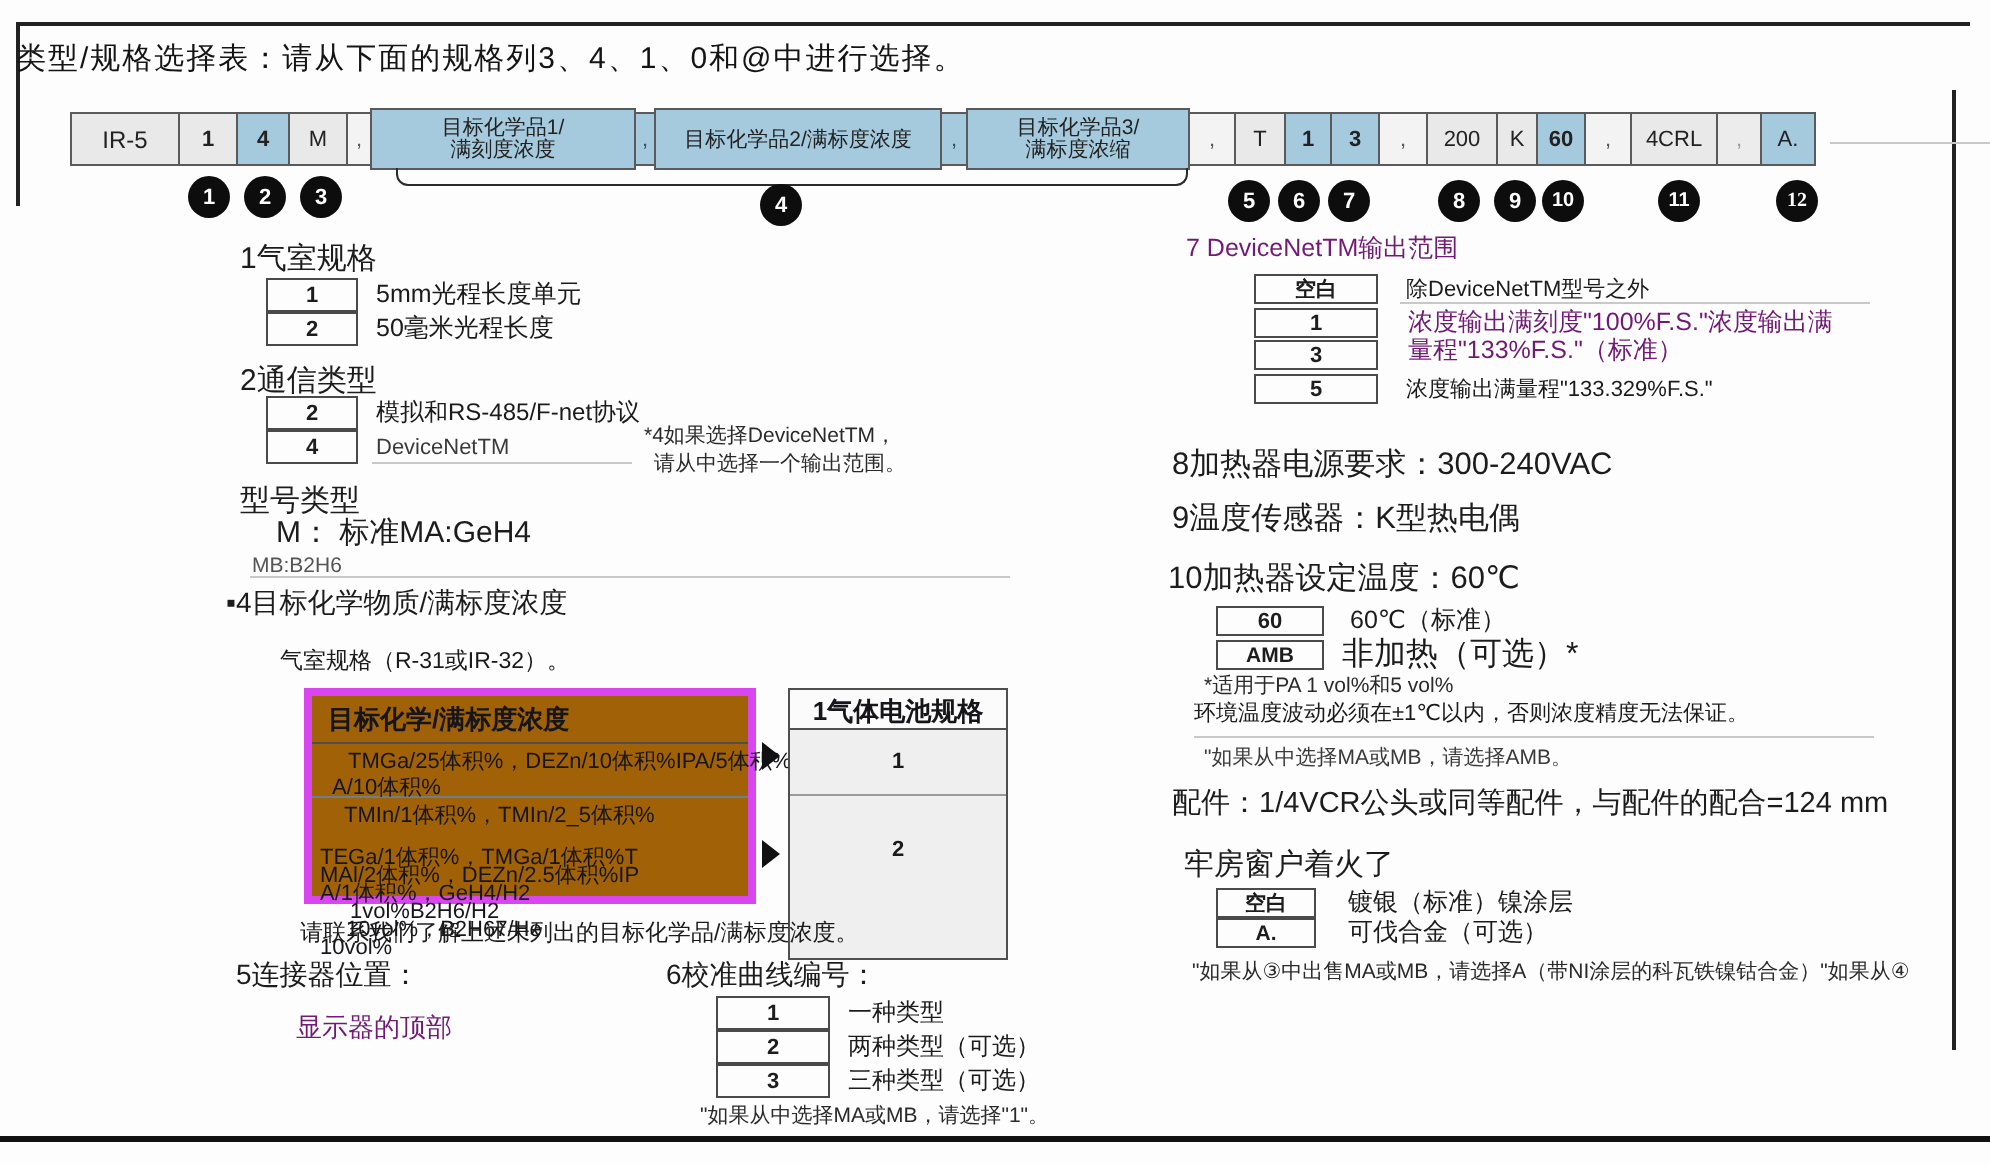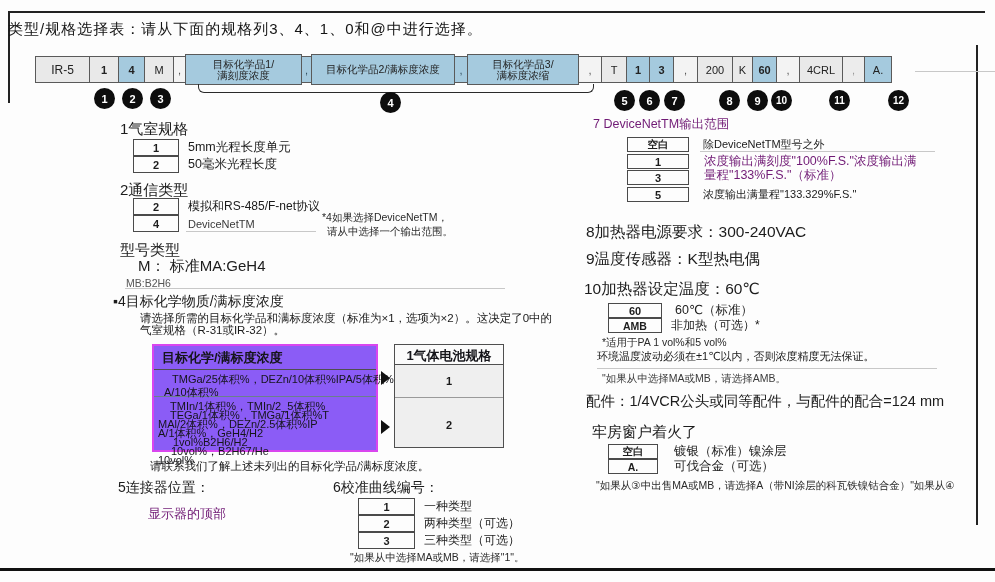--- a/index.html
+++ b/index.html
@@ -40,21 +40,21 @@
 
   
   .opt{display:flex;align-items:center;}
   .code{box-sizing:border-box;border:1px solid #4a4a4a;display:flex;align-items:center;
         justify-content:center;font-size:11px;font-weight:bold;color:#1d1d1d;}
   .lbl{font-size:12.5px;color:#1b1b1b;margin-left:9px;white-space:nowrap;}
   .small{font-size:10.5px;color:#333;white-space:nowrap;}
   .note{font-size:10.5px;color:#2a2a2a;white-space:nowrap;}
 
   
-  .chemtab{box-sizing:border-box;background:#8b5cf6;border:2px solid #d946ef;}
+  .chemtab{box-sizing:border-box;background:#a16207;border:4px solid #d946ef;}
   .chemhead{box-sizing:border-box;border-bottom:1px solid #4f4f4f;font-size:13px;font-weight:bold;
             padding:3px 6px 2px 8px;color:#15151a;}
   .chemrow1{box-sizing:border-box;border-bottom:1px solid #6b7f8c;font-size:11px;line-height:13px;
             padding-top:3px;color:#15151a;}
   .chemrow2{font-size:11px;line-height:9px;padding-top:5px;color:#15151a;}
   .gastab{box-sizing:border-box;background:#efefef;border:1px solid #4f4f4f;}
   .gashead{box-sizing:border-box;background:#fbfbfb;border-bottom:1px solid #4f4f4f;
            font-size:13px;font-weight:bold;text-align:center;padding-top:2px;height:20px;color:#15151a;}
   .gascell{display:flex;align-items:center;justify-content:center;font-size:11px;font-weight:bold;}
   .tri{position:absolute;width:0;height:0;border-left:9px solid #111;
@@ -72,21 +72,21 @@
   <div class="fline" style="left:915px;top:71px;width:80px;height:1px;"></div>
 
   <div class="abs title" style="left:8px;top:20px;">类型/规格选择表：请从下面的规格列3、4、1、0和@中进行选择。</div>
 
   <div class="abs mrow" style="left:35px;top:54px;">
     <span class="hcell g first" style="width:55px;font-size:12px;">IR-5</span>
     <span class="hcell g bold" style="width:30px;">1</span>
     <span class="hcell b bold" style="width:27px;">4</span>
     <span class="hcell g" style="width:30px;">M</span>
     <span class="hcell s" style="width:13px;">,</span>
-    <span class="hcell b two tall" style="width:117px;">
+    <span class="hcell b two tall" style="width:133px;">
       <span>目标化学品1/</span>
       <span>满刻度浓度</span>
     </span>
     <span class="hcell b s" style="width:11px;background:#a5cade;color:#335060;">,</span>
     <span class="hcell b tall" style="width:144px;font-size:10.5px;">目标化学品2/满标度浓度</span>
     <span class="hcell b s" style="width:14px;background:#a5cade;color:#335060;">,</span>
     <span class="hcell b two tall" style="width:112px;">
       <span>目标化学品3/</span>
       <span>满标度浓缩</span>
     </span>
@@ -110,21 +110,21 @@
   <div class="marker" style="left:122px;top:88px;">2</div>
   <div class="marker" style="left:150px;top:88px;">3</div>
   <div class="marker" style="left:380px;top:92px;">4</div>
   <div class="marker" style="left:614px;top:90px;">5</div>
   <div class="marker" style="left:639px;top:90px;">6</div>
   <div class="marker" style="left:664px;top:90px;">7</div>
   <div class="marker" style="left:719px;top:90px;">8</div>
   <div class="marker" style="left:747px;top:90px;">9</div>
   <div class="marker" style="left:771px;top:90px;font-size:10px;">10</div>
   <div class="marker" style="left:829px;top:90px;font-size:10px;">11</div>
-  <div class="marker" style="left:888px;top:90px;font-size:10px;">12</div>
+  <div class="marker" style="left:888px;top:90px;font-size:10px;font-family:Liberation Serif, serif;">12</div>
 
   <div class="abs h15" style="left:120px;top:120px;">1气室规格</div>
   <div class="abs opt" style="left:133px;top:139px;">
     <span class="code gray" style="width:46px;height:17px;">1</span>
     <span class="lbl">5mm光程长度单元</span>
   </div>
   <div class="abs opt" style="left:133px;top:156px;">
     <span class="code gray" style="width:46px;height:17px;">2</span>
     <span class="lbl">50毫米光程长度</span>
   </div>
@@ -141,44 +141,43 @@
   <div class="fline" style="left:186px;top:231px;width:130px;height:1px;"></div>
   <div class="abs note" style="left:322px;top:211px;">*4如果选择DeviceNetTM，</div>
   <div class="abs note" style="left:327px;top:225px;">请从中选择一个输出范围。</div>
 
   <div class="abs h15" style="left:120px;top:241px;">型号类型</div>
   <div class="abs h15" style="left:138px;top:257px;">M：  标准MA:GeH4</div>
   <div class="abs small" style="left:126px;top:277px;color:#555;">MB:B2H6</div>
   <div class="fline" style="left:125px;top:288px;width:380px;height:1px;"></div>
 
   <div class="abs h14" style="left:113px;top:293px;">▪4目标化学物质/满标度浓度</div>
-  <div class="abs" style="left:140px;top:311px;font-size:11.5px;white-space:nowrap;">请选择所需的目标化学品和满标度浓度（标准为×1，选项为×2）。这决定了0中的</div>
   <div class="abs" style="left:140px;top:323px;font-size:11.5px;white-space:nowrap;">气室规格（R-31或IR-32）。</div>
 
   <div class="abs chemtab" style="left:152px;top:344px;width:226px;height:108px;">
     <div class="chemhead">目标化学/满标度浓度</div>
     <div class="chemrow1" style="height:27px;">
       <div style="padding-left:18px;white-space:nowrap;">TMGa/25体积%，DEZn/10体积%IPA/5体积%，IP</div>
       <div style="padding-left:10px;">A/10体积%</div>
     </div>
     <div class="chemrow2">
       <div style="padding-left:16px;white-space:nowrap;">TMIn/1体积%，TMIn/2_5体积%</div>
-      <div style="padding-left:16px;white-space:nowrap;">TEGa/1体积%，TMGa/1体积%T</div>
+      <div style="padding-left:4px;white-space:nowrap;margin-top:12px;">TEGa/1体积%，TMGa/1体积%T</div>
       <div style="padding-left:4px;white-space:nowrap;">MAl/2体积%，DEZn/2.5体积%IP</div>
       <div style="padding-left:4px;white-space:nowrap;">A/1体积%，GeH4/H2</div>
       <div style="padding-left:19px;white-space:nowrap;">1vol%B2H6/H2</div>
       <div style="padding-left:17px;white-space:nowrap;">10vol%，B2H67/He</div>
       <div style="padding-left:4px;white-space:nowrap;">10vol%</div>
     </div>
   </div>
 
   <div class="tri" style="left:381px;top:371px;"></div>
   <div class="tri" style="left:381px;top:420px;"></div>
 
-  <div class="abs gastab" style="left:394px;top:344px;width:110px;height:104px;">
+  <div class="abs gastab" style="left:394px;top:344px;width:110px;height:136px;">
     <div class="gashead">1气体电池规格</div>
     <div class="gascell" style="height:32px;border-bottom:1px solid #9a9a9a;">1</div>
     <div class="gascell" style="height:54px;">2</div>
   </div>
 
   <div class="abs" style="left:150px;top:459px;font-size:11.5px;white-space:nowrap;">请联系我们了解上述未列出的目标化学品/满标度浓度。</div>
 
   <div class="abs h14" style="left:118px;top:479px;">5连接器位置：</div>
   <div class="abs h13" style="left:148px;top:505px;font-size:13px;">显示器的顶部</div>
 
@@ -219,21 +218,21 @@
   <div class="abs h15" style="left:586px;top:222px;font-size:15.5px;">8加热器电源要求：300-240VAC</div>
   <div class="abs h15" style="left:586px;top:249px;font-size:15.5px;">9温度传感器：K型热电偶</div>
   <div class="abs h15" style="left:584px;top:279px;font-size:15.5px;">10加热器设定温度：60℃</div>
 
   <div class="abs opt" style="left:608px;top:302px;">
     <span class="code blue" style="width:54px;height:15px;">60</span>
     <span class="lbl" style="font-size:12.5px;margin-left:13px;">60℃（标准）</span>
   </div>
   <div class="abs opt" style="left:608px;top:317px;">
     <span class="code blue" style="width:54px;height:15px;font-size:10.5px;">AMB</span>
-    <span class="lbl" style="font-size:12px;text-align:right;">非加热（可选）*</span>
+    <span class="lbl" style="font-size:16px;text-align:right;">非加热（可选）*</span>
   </div>
   <div class="abs note" style="left:602px;top:336px;">*适用于PA 1 vol%和5 vol%</div>
   <div class="abs" style="left:597px;top:349px;font-size:11px;white-space:nowrap;">环境温度波动必须在±1℃以内，否则浓度精度无法保证。</div>
   <div class="fline" style="left:597px;top:368px;width:340px;height:1px;"></div>
   <div class="abs note" style="left:602px;top:372px;color:#3a3a3a;">"如果从中选择MA或MB，请选择AMB。</div>
 
   <div class="abs h15" style="left:586px;top:392px;font-size:14.5px;">配件：1/4VCR公头或同等配件，与配件的配合=124 mm</div>
 
   <div class="abs h15" style="left:592px;top:423px;">牢房窗户着火了</div>
   <div class="abs opt" style="left:608px;top:443px;">

